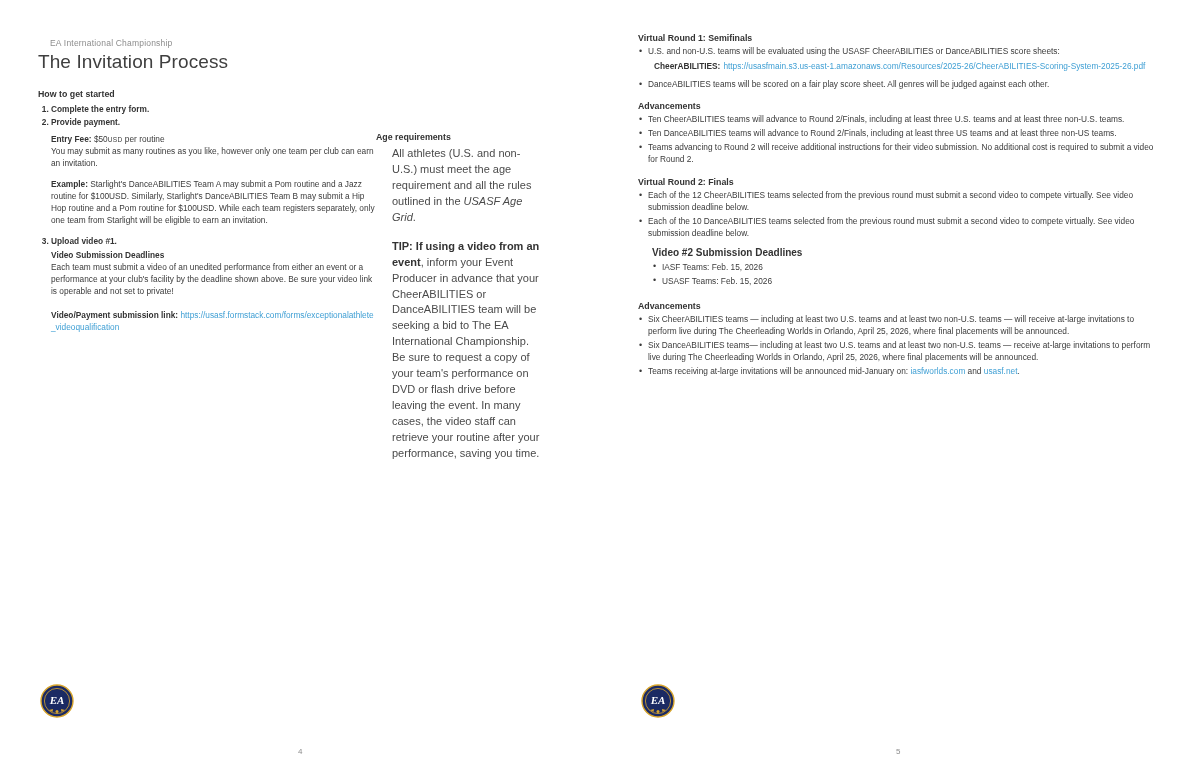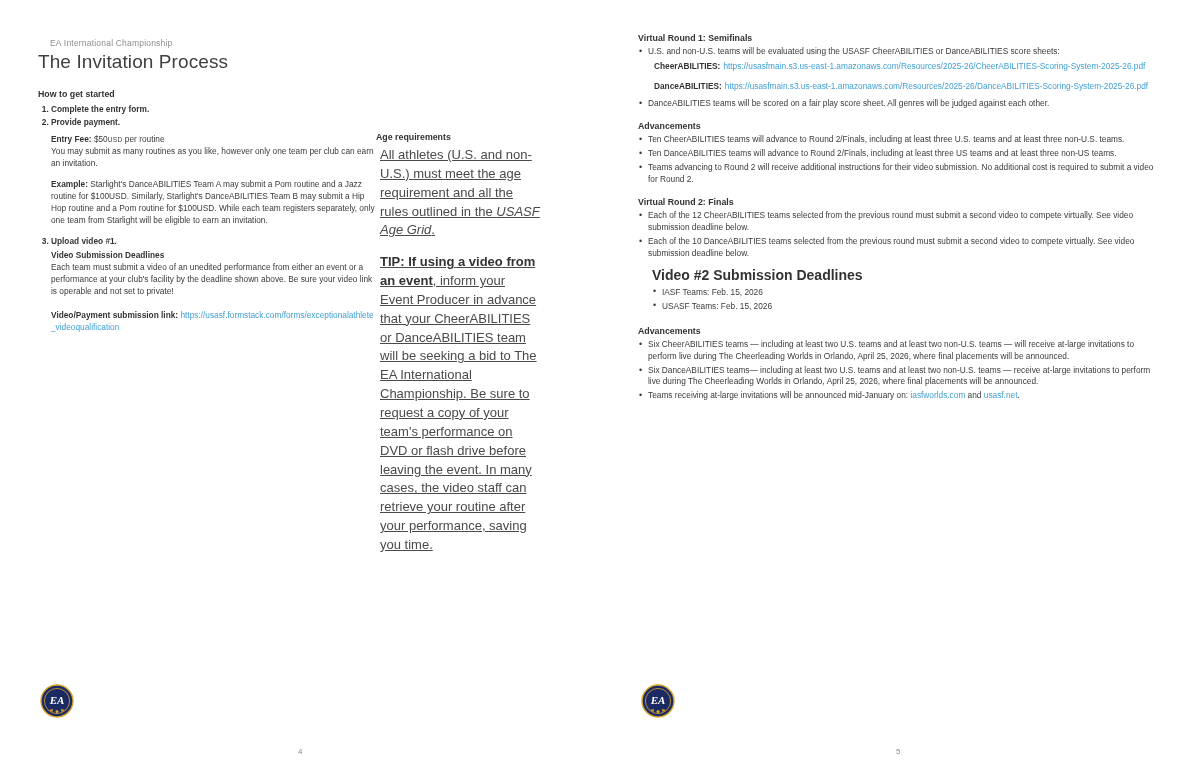--- a/index.html
+++ b/index.html
@@ -99,25 +99,24 @@
     text-decoration: none;
     word-break: break-all;
   }
   .side-h {
     font-size: 8.8px;
     font-weight: bold;
     color: #333;
     margin: 0 0 4px 0;
   }
   .side-p {
-    font-size: 13px;
+    font-size: 11px;
     line-height: 1.45;
     color: #4a4a4a;
-    margin: 0 0 13px 4px;
-    text-decoration: underline;
+    margin: 0 0 13px 16px;
   }
   .ital { font-style: italic; }
 
   
   h3.rsec {
     font-size: 8.8px;
     font-weight: bold;
     color: #333;
     margin: 0 0 3px 0;
   }
@@ -259,23 +258,20 @@
   <div class="page page-right">
 
     <div class="rblock">
       <h3 class="rsec">Virtual Round 1:  Semifinals</h3>
       <ul class="rbul">
         <li>U.S. and non-U.S. teams will be evaluated using the USASF CheerABILITIES or DanceABILITIES score sheets:</li>
       </ul>
       <div class="score-row">
         <span class="lbl">CheerABILITIES:</span><a class="link" href="#">https://usasfmain.s3.us-east-1.amazonaws.com/Resources/2025-26/CheerABILITIES-Scoring-System-2025-26.pdf</a>
       </div>
-      <div class="score-row" style="margin-top:8px;">
-        <span class="lbl">DanceABILITIES:</span><a class="link" href="#">https://usasfmain.s3.us-east-1.amazonaws.com/Resources/2025-26/DanceABILITIES-Scoring-System-2025-26.pdf</a>
-      </div>
       <ul class="rbul" style="margin-top:6px;">
         <li>DanceABILITIES teams will be scored on a fair play score sheet. All genres will be judged against each other.</li>
       </ul>
     </div>
 
     <div class="rblock">
       <h3 class="rsec">Advancements</h3>
       <ul class="rbul">
         <li>Ten CheerABILITIES teams will advance to Round 2/Finals, including at least three U.S. teams and at least three non-U.S. teams.</li>
         <li>Ten DanceABILITIES teams will advance to Round 2/Finals, including at least three US teams and at least three non-US teams.</li>
@@ -283,21 +279,21 @@
       </ul>
     </div>
 
     <div class="rblock">
       <h3 class="rsec">Virtual Round 2:  Finals</h3>
       <ul class="rbul">
         <li>Each of the 12 CheerABILITIES teams selected from the previous round must submit a second video to compete virtually. See video submission deadline below.</li>
         <li>Each of the 10 DanceABILITIES teams selected from the previous round must submit a second video to compete virtually. See video submission deadline below.</li>
       </ul>
       <div class="indent-sub">
-        <div class="lbl" style="font-size:14px;">Video #2 Submission Deadlines</div>
+        <div class="lbl" style="font-size:10px;">Video #2 Submission Deadlines</div>
         <ul class="dashb" style="margin-top:3px;">
           <li>IASF Teams:  Feb. 15, 2026</li>
           <li>USASF Teams:  Feb. 15, 2026</li>
         </ul>
       </div>
     </div>
 
     <div class="rblock" style="margin-top:14px;">
       <h3 class="rsec">Advancements</h3>
       <ul class="rbul">

